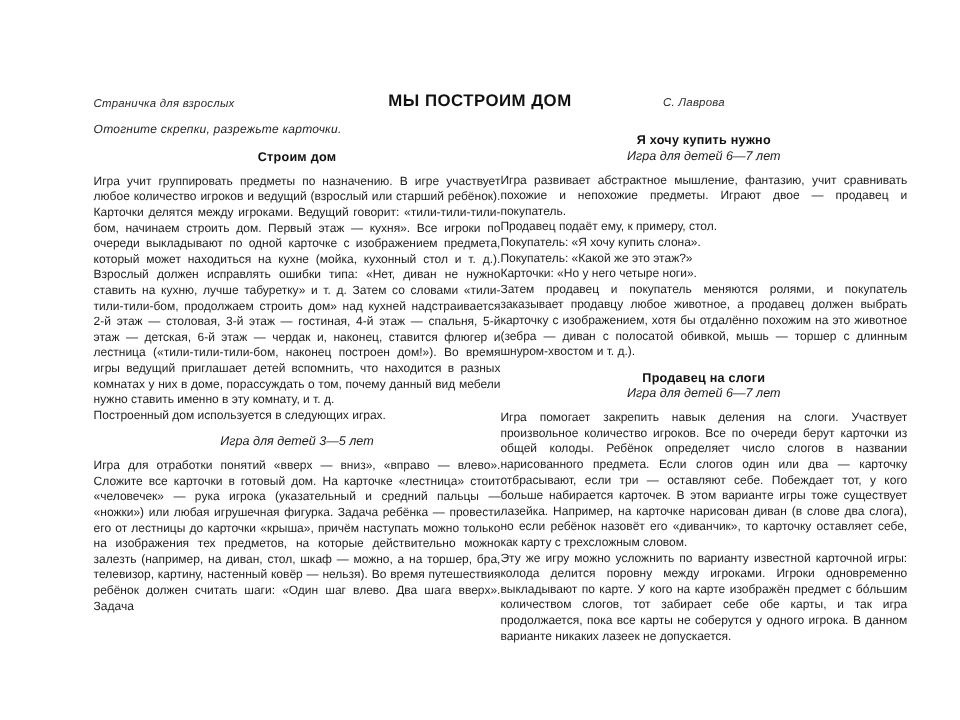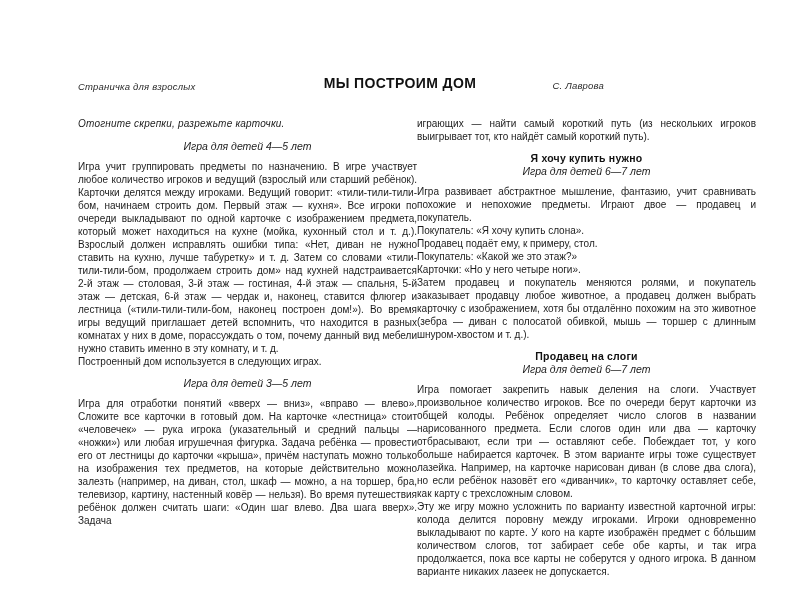--- a/index.html
+++ b/index.html
@@ -19,21 +19,21 @@
     text-align:center; font-weight:bold; font-size:14px;
     letter-spacing:0.4px; color:#111;
   }
   .hdr-author {
     position:absolute; right:44px; top:80px;
     font-style:italic; font-size:9.5px; color:#2a2a2a; letter-spacing:0.2px;text-align:right;
   }
 
   
   .columns {
-    position:absolute; left:78px; top:117px; width:678px;
+    position:absolute; left:78px; top:102px; width:678px;
     display:flex; 
   }
   .col { flex:1 1 0; min-width:0; }
 
   .col p {
     margin:0; font-size:10px; line-height:13px;
     text-align:justify; text-justify:inter-word; color:#1c1c1c;
   }
   p.intro { font-style:italic; margin-bottom:9px; text-align:left; letter-spacing:0.2px; }
 
@@ -55,45 +55,44 @@
   <h1 class="hdr-title" style="margin:0;">МЫ ПОСТРОИМ ДОМ</h1>
   <span class="hdr-author">С. Лаврова</span>
 
   <div class="columns">
 
     <div class="col">
       <p class="intro">Отогните скрепки, разрежьте карточки.</p>
 
       <div class="section">
         <div class="section-head first">
-          <h3 class="section-subtitle">Игра для детей 4—5 лет</h3>
+          <h2 class="section-title">Строим дом</h2>
         </div>
         <p>Игра учит группировать предметы по назначению. В игре участвует любое количество игроков и ведущий (взрослый или старший ребёнок). Карточки делятся между игроками. Ведущий говорит: «тили-тили-тили-бом, начинаем строить дом. Первый этаж — кухня». Все игроки по очереди выкладывают по одной карточке с изображением предмета, который может находиться на кухне (мойка, кухонный стол и т. д.). Взрослый должен исправлять ошибки типа: «Нет, диван не нужно ставить на кухню, лучше табуретку» и т. д. Затем со словами «тили-тили-тили-бом, продолжаем строить дом» над кухней надстраивается 2-й этаж — столовая, 3-й этаж — гостиная, 4-й этаж — спальня, 5-й этаж — детская, 6-й этаж — чердак и, наконец, ставится флюгер и лестница («тили-тили-тили-бом, наконец построен дом!»). Во время игры ведущий приглашает детей вспомнить, что находится в разных комнатах у них в доме, порассуждать о том, почему данный вид мебели нужно ставить именно в эту комнату, и т. д.</p>
         <p>Построенный дом используется в следующих играх.</p>
       </div>
 
       <div class="section">
         <div class="section-head">
           <h3 class="section-subtitle">Игра для детей 3—5 лет</h3>
         </div>
         <p>Игра для отработки понятий «вверх — вниз», «вправо — влево». Сложите все карточки в готовый дом. На карточке «лестница» стоит «человечек» — рука игрока (указательный и средний пальцы — «ножки») или любая игрушечная фигурка. Задача ребёнка — провести его от лестницы до карточки «крыша», причём наступать можно только на изображения тех предметов, на которые действительно можно залезть (например, на диван, стол, шкаф — можно, а на торшер, бра, телевизор, картину, настенный ковёр — нельзя). Во время путешествия ребёнок должен считать шаги: «Один шаг влево. Два шага вверх». Задача</p>
       </div>
     </div>
 
     <div class="col">
-      <p>играющих — найти самый короткий путь (из нескольких игроков выигрывает тот, кто найдёт самый короткий путь).</p>
 
       <div class="section">
         <div class="section-head">
           <h2 class="section-title">Я хочу купить нужно</h2>
           <h3 class="section-subtitle">Игра для детей 6—7 лет</h3>
         </div>
         <p>Игра развивает абстрактное мышление, фантазию, учит сравнивать похожие и непохожие предметы. Играют двое — продавец и покупатель.</p>
+        <p>Продавец подаёт ему, к примеру, стол.</p>
         <p>Покупатель: «Я хочу купить слона».</p>
-        <p>Продавец подаёт ему, к примеру, стол.</p>
         <p>Покупатель: «Какой же это этаж?»</p>
         <p>Карточки: «Но у него четыре ноги».</p>
         <p>Затем продавец и покупатель меняются ролями, и покупатель заказывает продавцу любое животное, а продавец должен выбрать карточку с изображением, хотя бы отдалённо похожим на это животное (зебра — диван с полосатой обивкой, мышь — торшер с длинным шнуром-хвостом и т. д.).</p>
       </div>
 
       <div class="section">
         <div class="section-head">
           <h2 class="section-title">Продавец на слоги</h2>
           <h3 class="section-subtitle">Игра для детей 6—7 лет</h3>
         </div>

